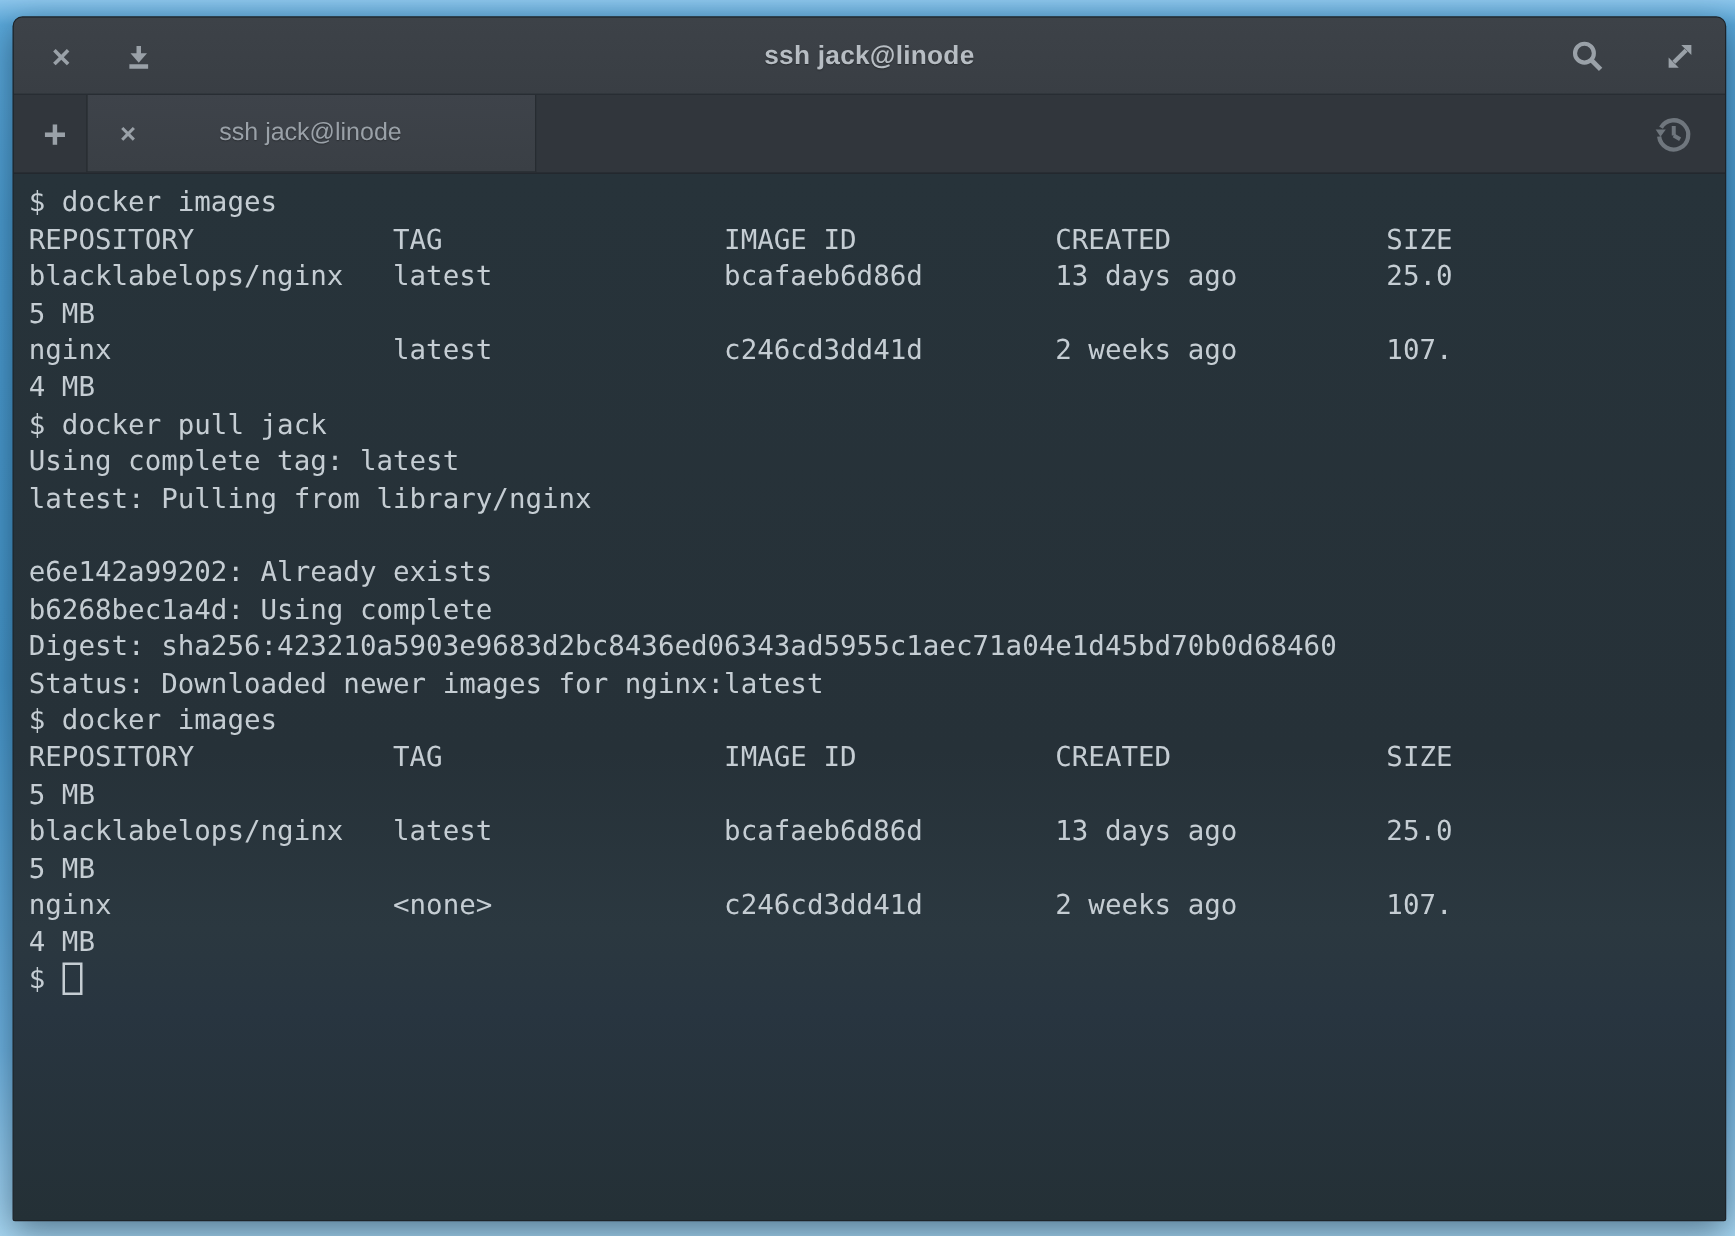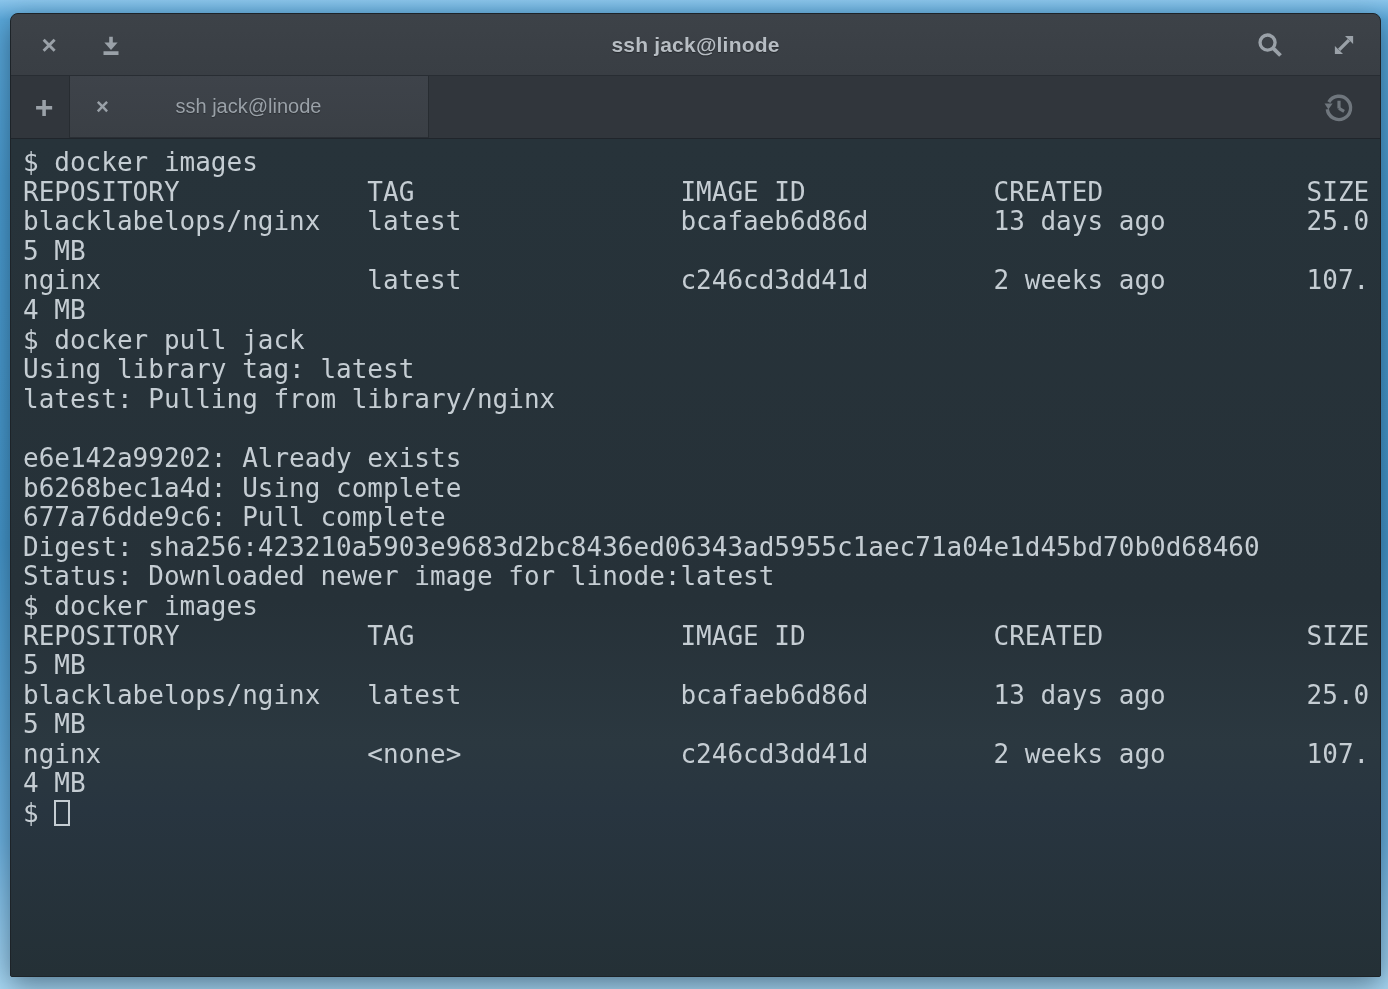--- a/index.html
+++ b/index.html
@@ -70,21 +70,21 @@
     background:none; border:none; cursor:pointer; color:#6f767d;
   }
 
   
   .terminal {
     position:absolute; top:127px; left:0; right:0; bottom:0;
     background:linear-gradient(180deg,#27333a 0%, #263138 55%, #2b3840 72%,
                #283540 80%, #243036 100%);
     padding:7px 0 0 12px;
     font-family:"DejaVu Sans Mono", monospace;
-    font-size:26px; line-height:29.6px; color:#c5cdd3;
+    font-size:22px; line-height:29.6px; color:#c5cdd3;
     cursor:text;
   }
   .term-line { white-space:pre; height:29.6px; }
   .prompt-line { display:flex; align-items:center; white-space:pre; height:29.6px; }
   .cursor {
     display:inline-block; width:16px; height:26px;
     border:2px solid #c5cdd3; margin-top:-2px;
   }
 </style>
 </head>
@@ -151,28 +151,27 @@
 
   <div class="terminal">
     <div>
         <div class="term-line">$ docker images</div>
         <div class="term-line">REPOSITORY            TAG                 IMAGE ID            CREATED             SIZE</div>
         <div class="term-line">blacklabelops/nginx   latest              bcafaeb6d86d        13 days ago         25.0</div>
         <div class="term-line">5 MB</div>
         <div class="term-line">nginx                 latest              c246cd3dd41d        2 weeks ago         107.</div>
         <div class="term-line">4 MB</div>
         <div class="term-line">$ docker pull jack</div>
-        <div class="term-line">Using library tag: latest</div>
+        <div class="term-line">Using complete tag: latest</div>
         <div class="term-line">latest: Pulling from library/nginx</div>
         <div class="term-line">&nbsp;</div>
         <div class="term-line">e6e142a99202: Already exists</div>
         <div class="term-line">b6268bec1a4d: Using complete</div>
-        <div class="term-line">677a76dde9c6: Pull complete</div>
         <div class="term-line">Digest: sha256:423210a5903e9683d2bc8436ed06343ad5955c1aec71a04e1d45bd70b0d68460</div>
-        <div class="term-line">Status: Downloaded newer image for linode:latest</div>
+        <div class="term-line">Status: Downloaded newer images for nginx:latest</div>
         <div class="term-line">$ docker images</div>
         <div class="term-line">REPOSITORY            TAG                 IMAGE ID            CREATED             SIZE</div>
         <div class="term-line">5 MB</div>
         <div class="term-line">blacklabelops/nginx   latest              bcafaeb6d86d        13 days ago         25.0</div>
         <div class="term-line">5 MB</div>
         <div class="term-line">nginx                 &lt;none&gt;              c246cd3dd41d        2 weeks ago         107.</div>
         <div class="term-line">4 MB</div>
       </div>
     <div class="prompt-line"><span>$ </span><span class="cursor"></span></div>
   </div>

